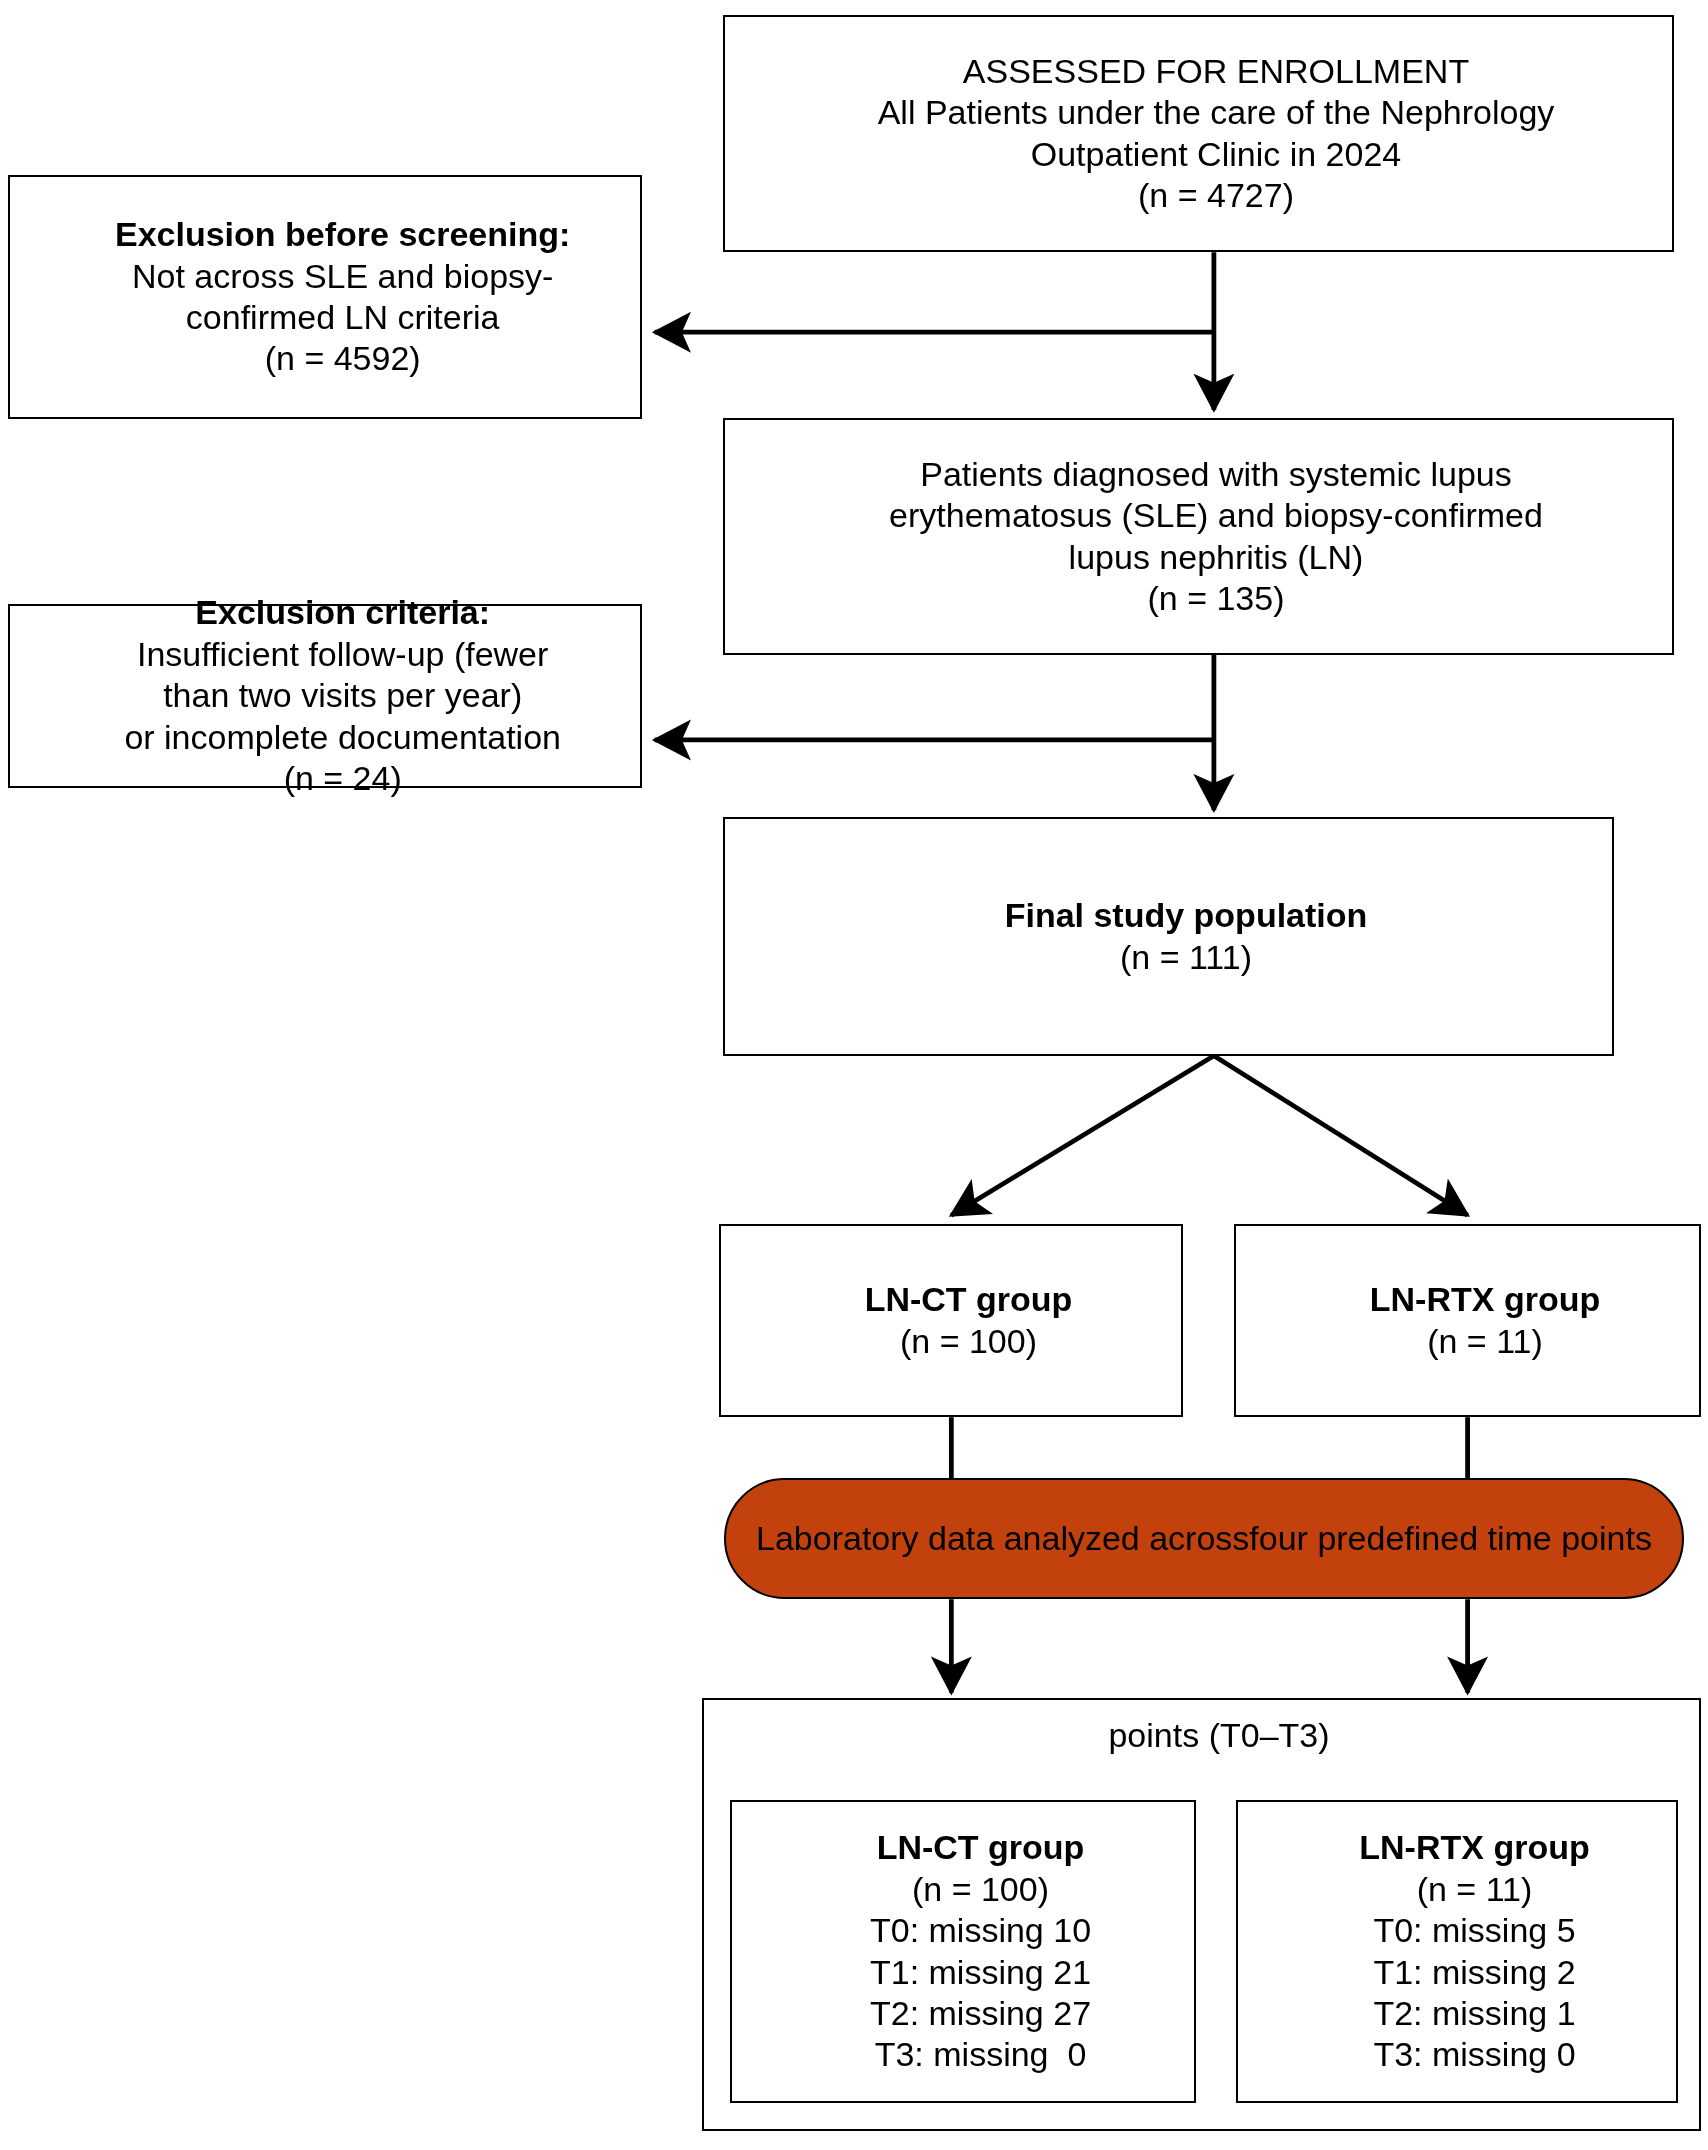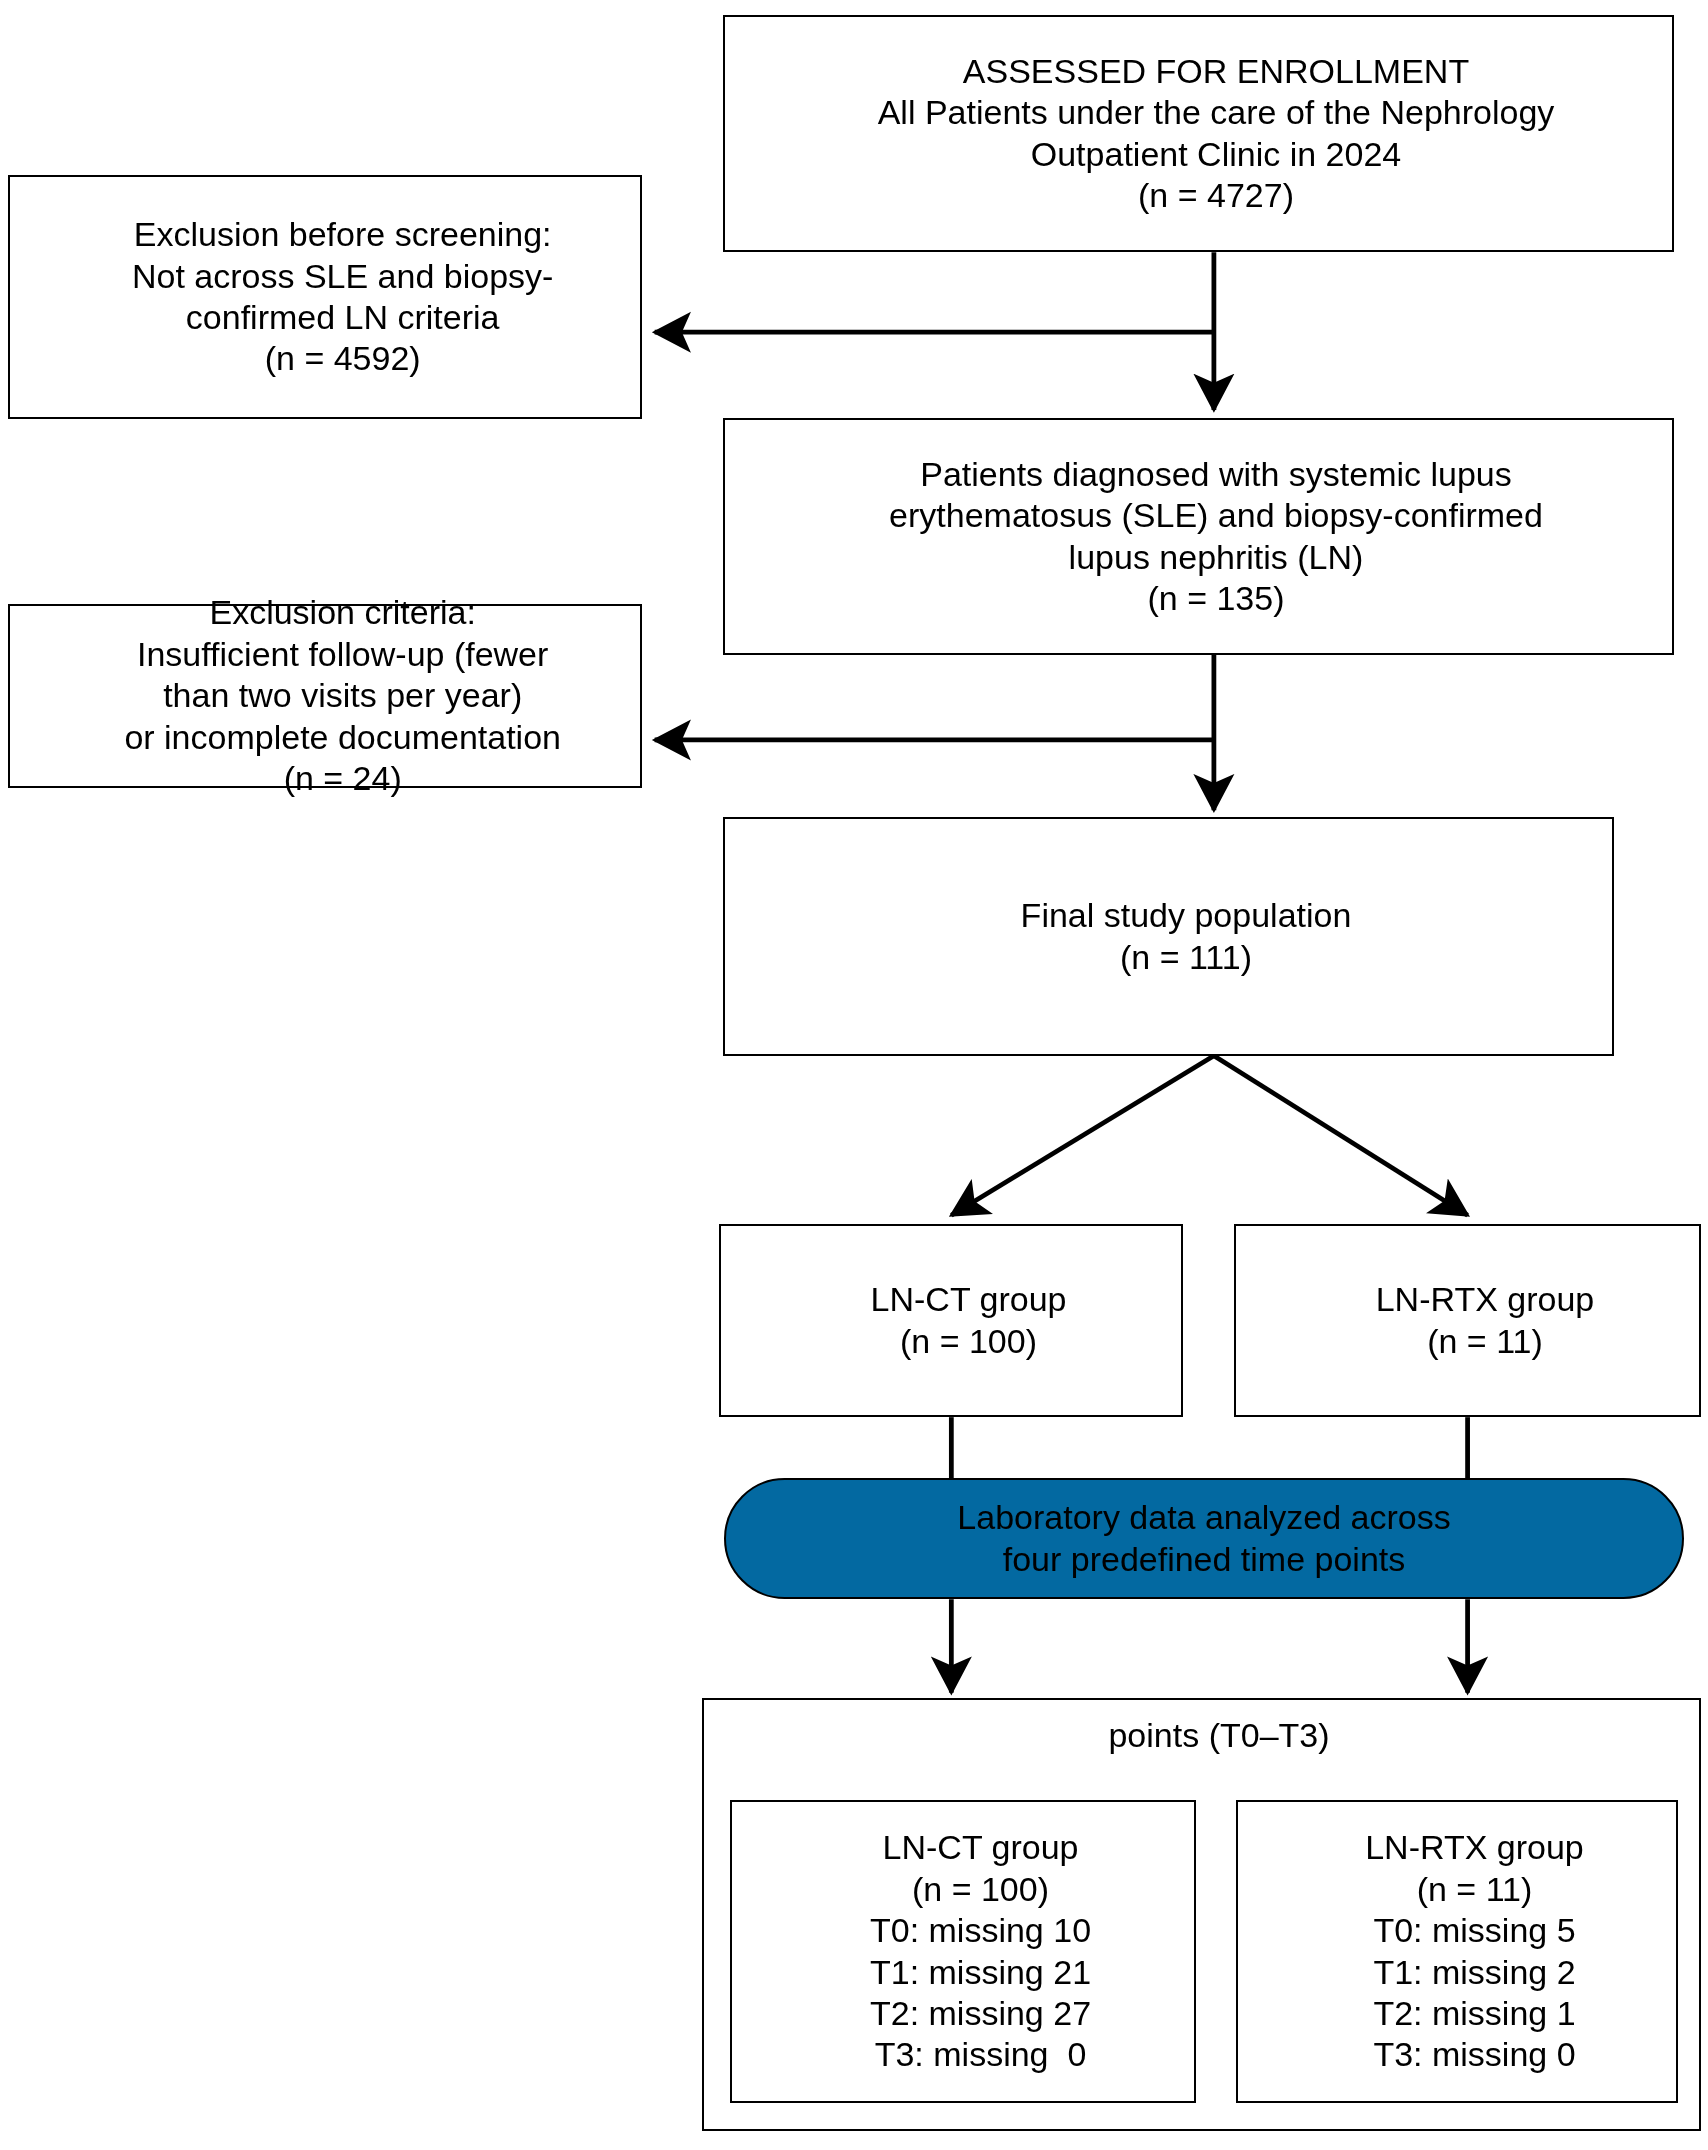--- a/index.html
+++ b/index.html
@@ -3,25 +3,25 @@
 <meta charset="utf-8">
 <style>
   html,body{margin:0;padding:0;background:#ffffff;}
   body{font-family:"Liberation Sans",sans-serif;}
   #canvas{position:relative;width:1709px;height:2151px;background:#ffffff;overflow:hidden;}
   svg.layer{position:absolute;left:0;top:0;width:1709px;height:2151px;}
   .node{position:absolute;box-sizing:border-box;background:#ffffff;border:2.7px solid #000000;
         display:flex;flex-direction:column;align-items:center;justify-content:center;
         text-align:center;color:#000000;font-size:34px;line-height:1.22;padding-left:35px;}
   .node.inner{border-width:2.7px;}
-  .stadium{position:absolute;box-sizing:border-box;background:#0369a1;border:2.7px solid #000000;
-           border-radius:6818px;display:flex;flex-direction:column;align-items:center;
+  .stadium{position:absolute;box-sizing:border-box;background:#c2410c;border:2.7px solid #000000;
+           border-radius:6818px;display:flex;align-items:center;
            justify-content:center;text-align:center;color:#000000;font-size:34px;line-height:1.22;}
   .ln{display:block;white-space:pre;}
-  .bold{font-weight:normal;}
+  .bold{font-weight:bold;}
   .lines{display:block;}
 </style>
 </head>
 <body>
 
 <div id="canvas">
 
   <svg class="layer" viewBox="0 0 2506 3154">
     <defs>
       <marker id="arrow" markerWidth="9" markerHeight="9" refX="7.6" refY="4.5" orient="auto" markerUnits="strokeWidth">

